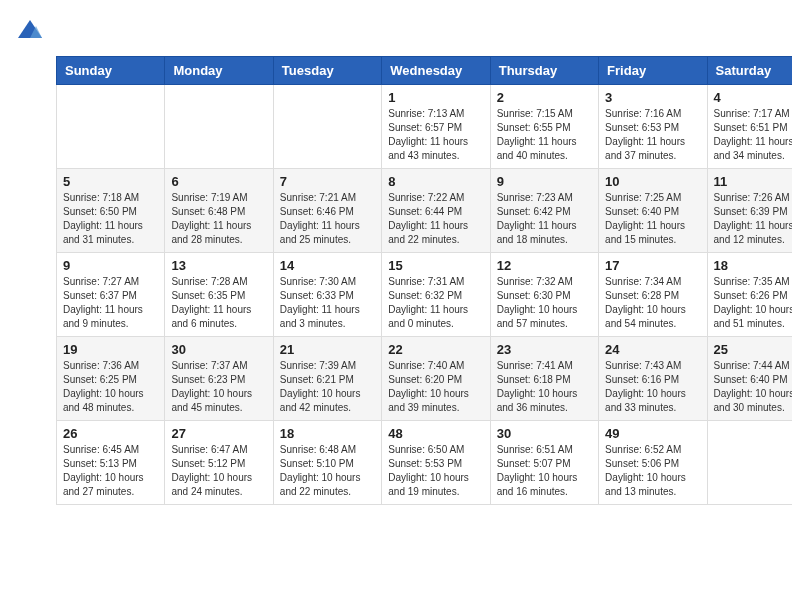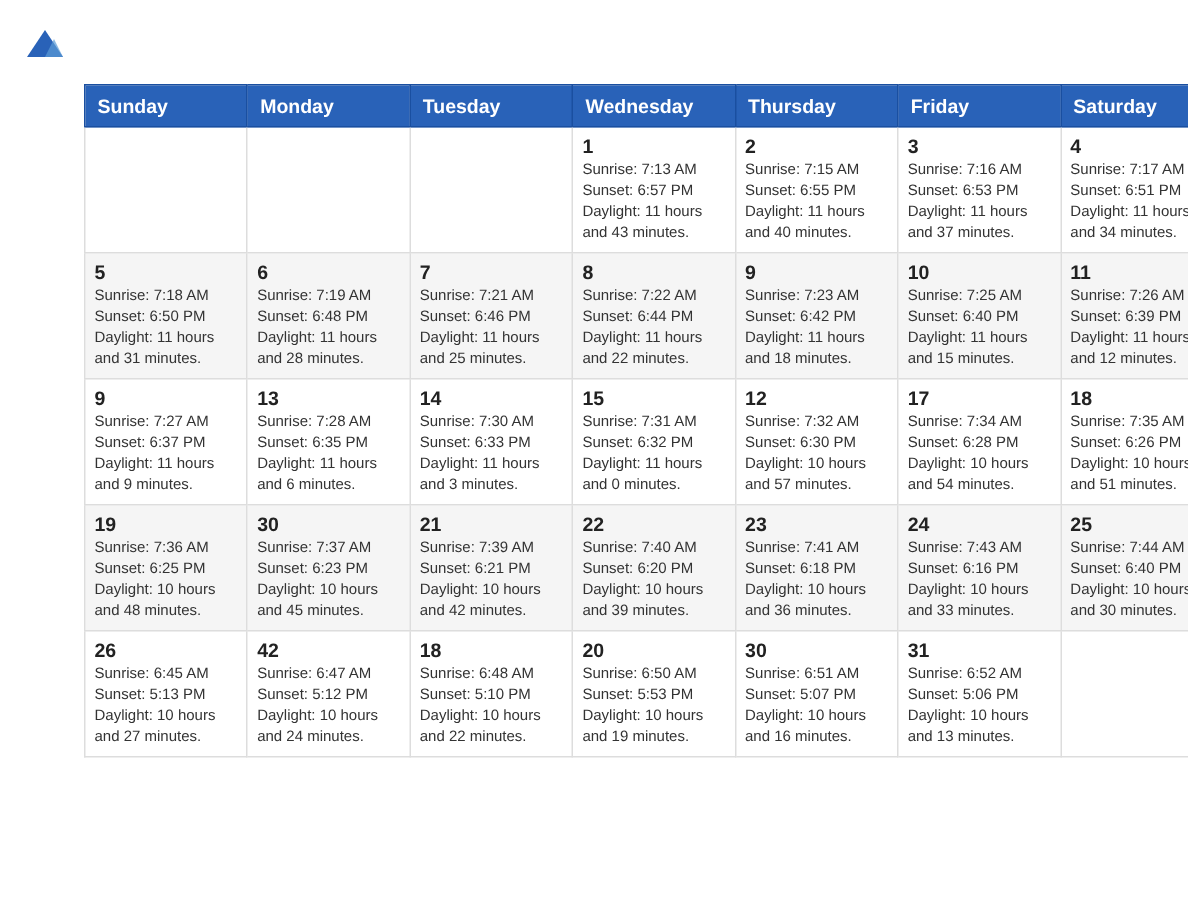--- a/index.html
+++ b/index.html
@@ -306,49 +306,49 @@
       </tr>
       <tr>
         <td>
           <span class="day-number">26</span>
           <div class="day-info">Sunrise: 6:45 AM
 Sunset: 5:13 PM
 Daylight: 10 hours
 and 27 minutes.</div>
         </td>
         <td>
-          <span class="day-number">42</span>
+          <span class="day-number">27</span>
           <div class="day-info">Sunrise: 6:47 AM
 Sunset: 5:12 PM
 Daylight: 10 hours
 and 24 minutes.</div>
         </td>
         <td>
           <span class="day-number">18</span>
           <div class="day-info">Sunrise: 6:48 AM
 Sunset: 5:10 PM
 Daylight: 10 hours
 and 22 minutes.</div>
         </td>
         <td>
-          <span class="day-number">20</span>
+          <span class="day-number">48</span>
           <div class="day-info">Sunrise: 6:50 AM
 Sunset: 5:53 PM
 Daylight: 10 hours
 and 19 minutes.</div>
         </td>
         <td>
           <span class="day-number">30</span>
           <div class="day-info">Sunrise: 6:51 AM
 Sunset: 5:07 PM
 Daylight: 10 hours
 and 16 minutes.</div>
         </td>
         <td>
-          <span class="day-number">31</span>
+          <span class="day-number">49</span>
           <div class="day-info">Sunrise: 6:52 AM
 Sunset: 5:06 PM
 Daylight: 10 hours
 and 13 minutes.</div>
         </td>
         <td class="empty-cell"></td>
       </tr>
     </tbody>
 </table>
 

